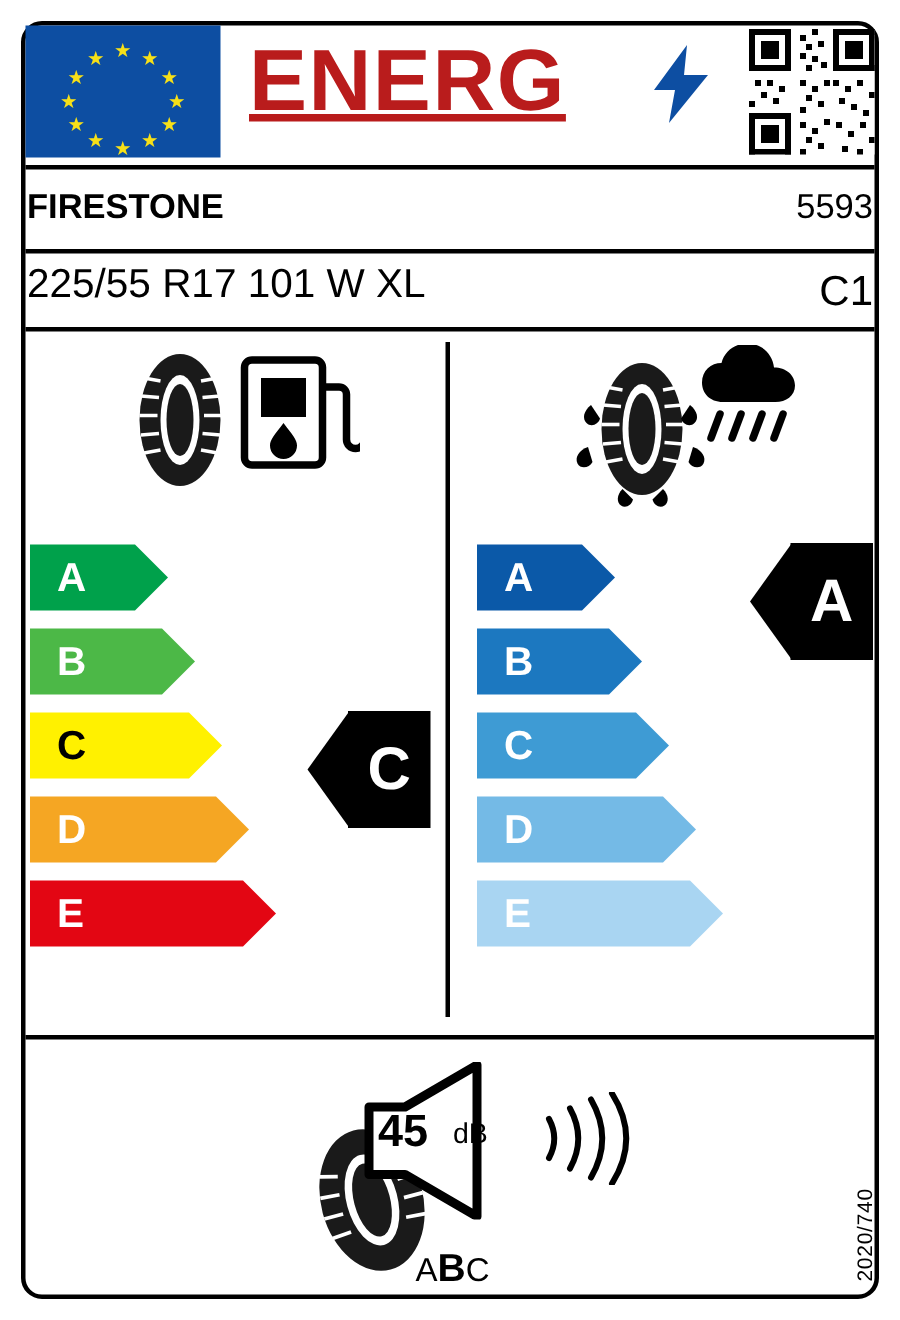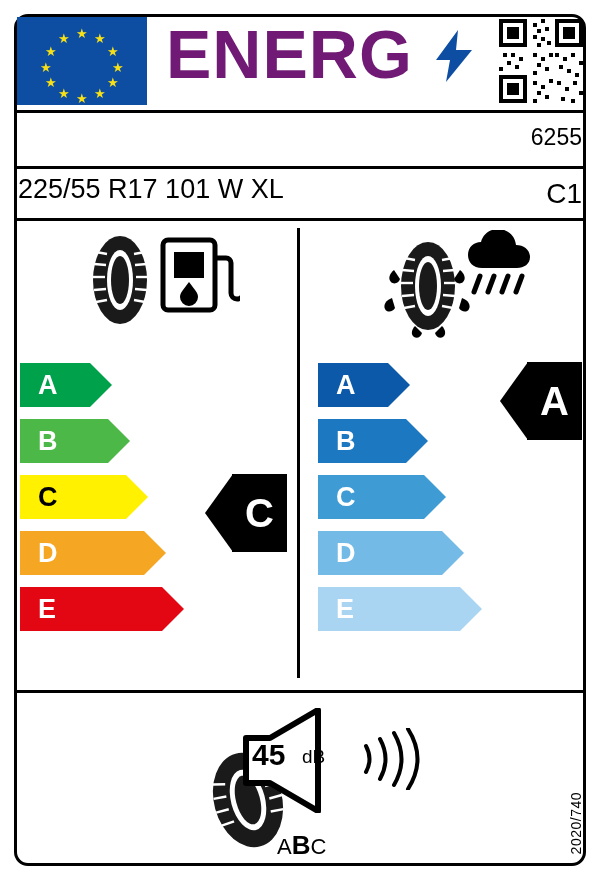--- a/index.html
+++ b/index.html
@@ -52,25 +52,26 @@
   .eu-flag .star {
     position: absolute;
     color: #f7e018;
     font-size: 13px;
     line-height: 13px;
   }
   .energ {
     position: absolute;
     left: 166px;
     top: 23px;
-    font-size: 68px;
+    font-size: 58px;
     font-weight: bold;
     letter-spacing: 1px;
-    color: #701a75;
+    color: #b91c1c;
     line-height: 62px;
+    text-decoration: underline;
   }
   .bolt {
     position: absolute;
     left: 436px;
     top: 30px;
     width: 36px;
     height: 52px;
   }
   .qr {
     position: absolute;
@@ -342,21 +343,22 @@
             <rect x="40" y="36" width="2" height="2"></rect>
           <rect x="31" y="39" width="2" height="2"></rect>
             <rect x="36" y="40" width="2" height="2"></rect>
         </g>
       </svg>
     </div>
   </div>
 
   <div class="hline" style="left:17px; top:110px; width:566px;"></div>
 
-  <div class="code">6255</div>
+  <div class="brand">FIRESTONE</div>
+  <div class="code">5593</div>
 
   <div class="hline" style="left:17px; top:166px; width:566px;"></div>
 
   <div class="size">225/55 R17 101 W XL</div>
   <div class="cls">C1</div>
 
   <div class="hline" style="left:17px; top:218px; width:566px;"></div>
 
   <div class="vline" style="left:297px; top:228px; height:450px;"></div>
 

